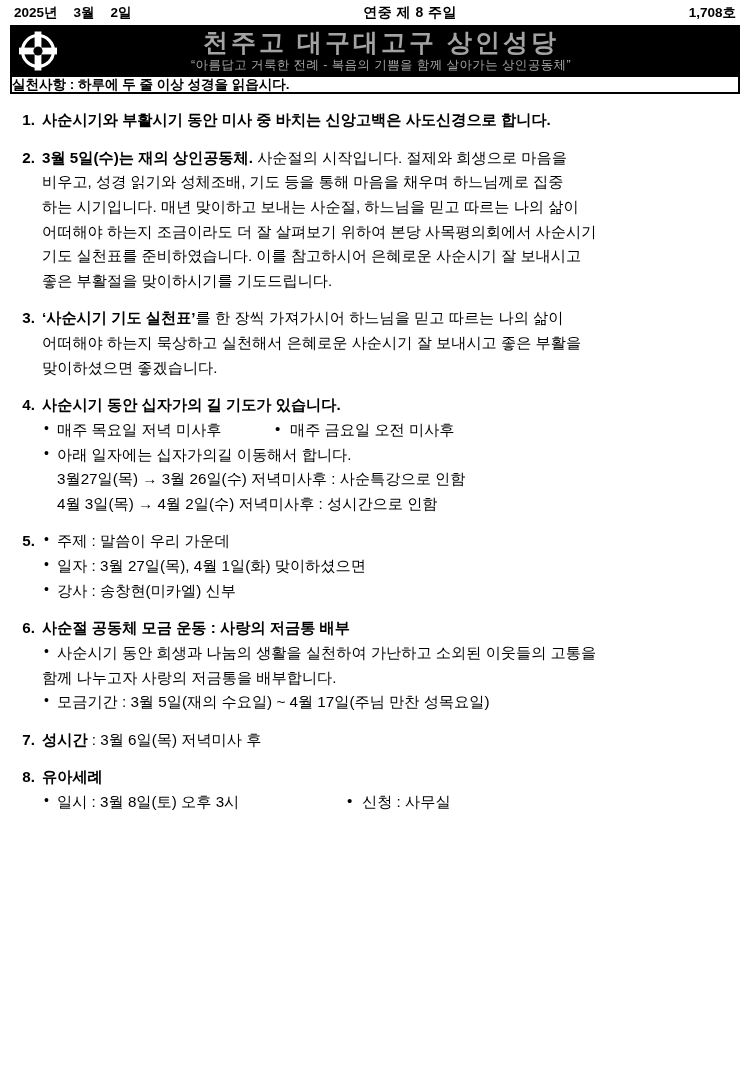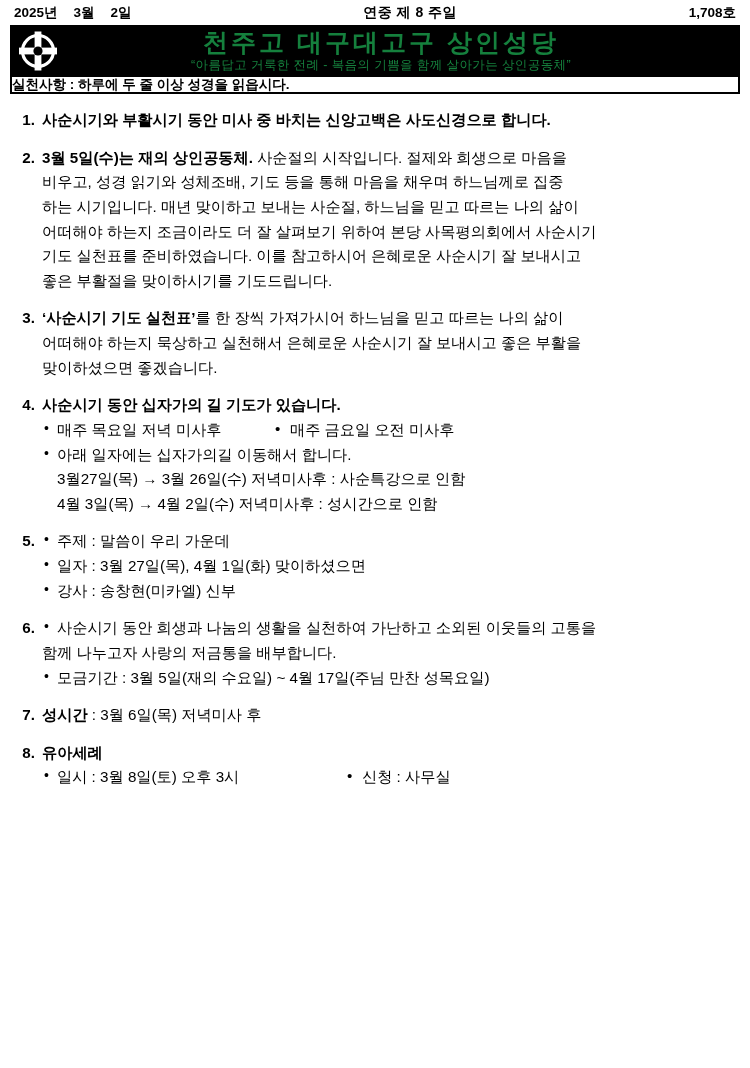--- a/index.html
+++ b/index.html
@@ -42,21 +42,21 @@
     letter-spacing: 0.5px;
   }
   .meta-right {
     white-space: nowrap;
   }
 
   
   .masthead {
     border: 2px solid #000;
     background: #000;
-    color: #15803d;
+    color: #a3a3a3;
     height: 52px;
     display: flex;
     align-items: center;
     position: relative;
     padding: 0;
     box-sizing: border-box;
   }
   .crest {
     width: 52px;
     height: 52px;
@@ -254,20 +254,21 @@
           <li>강사 : 송창현(미카엘) 신부</li>
         </ul>
       </div>
     </div>
 
     <div class="spacer-8"></div>
 
     <div class="item">
       <div class="item-num">6.</div>
       <div class="item-body">
+        <div class="b">사순절 공동체 모금 운동 : 사랑의 저금통 배부</div>
         <ul class="bullets">
           <li>
             <span>사순시기 동안 희생과 나눔의 생활을 실천하여 가난하고 소외된 이웃들의 고통을</span>
             <div style="margin-left:-15px;">함께 나누고자 사랑의 저금통을 배부합니다.</div>
           </li>
           <li>모금기간 : 3월 5일(재의 수요일) ~ 4월 17일(주님 만찬 성목요일)</li>
         </ul>
       </div>
     </div>
 

